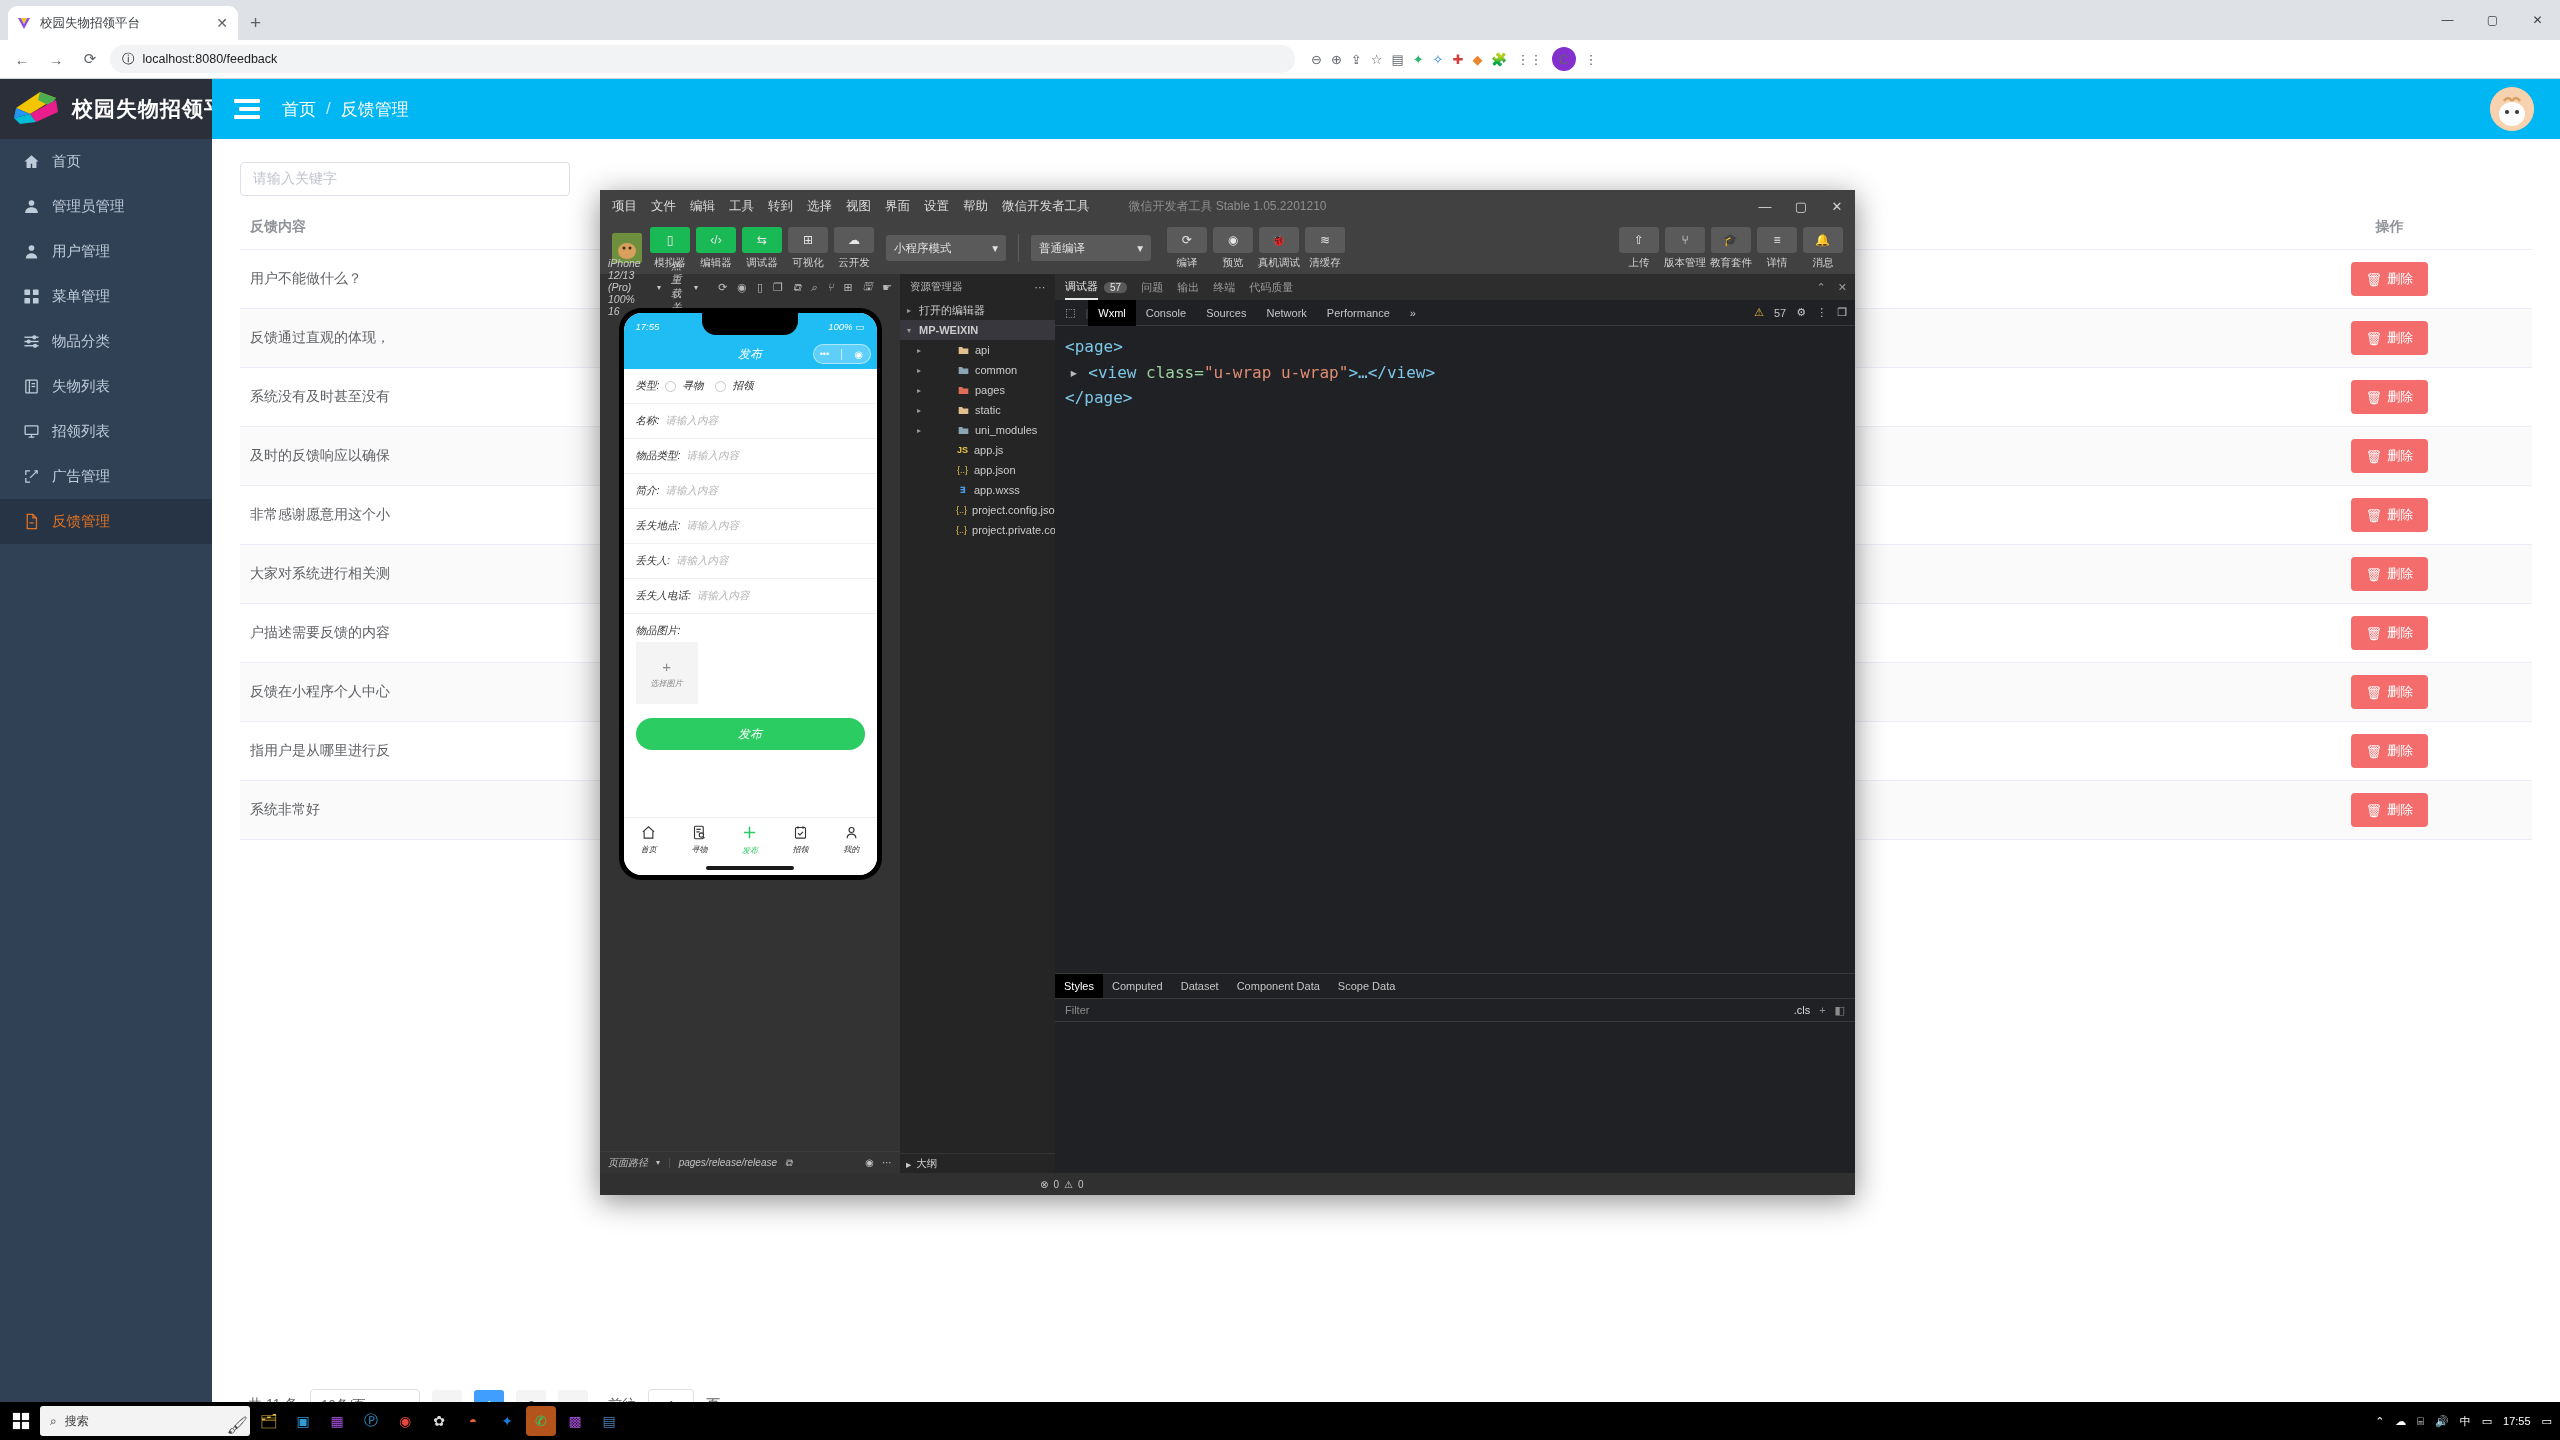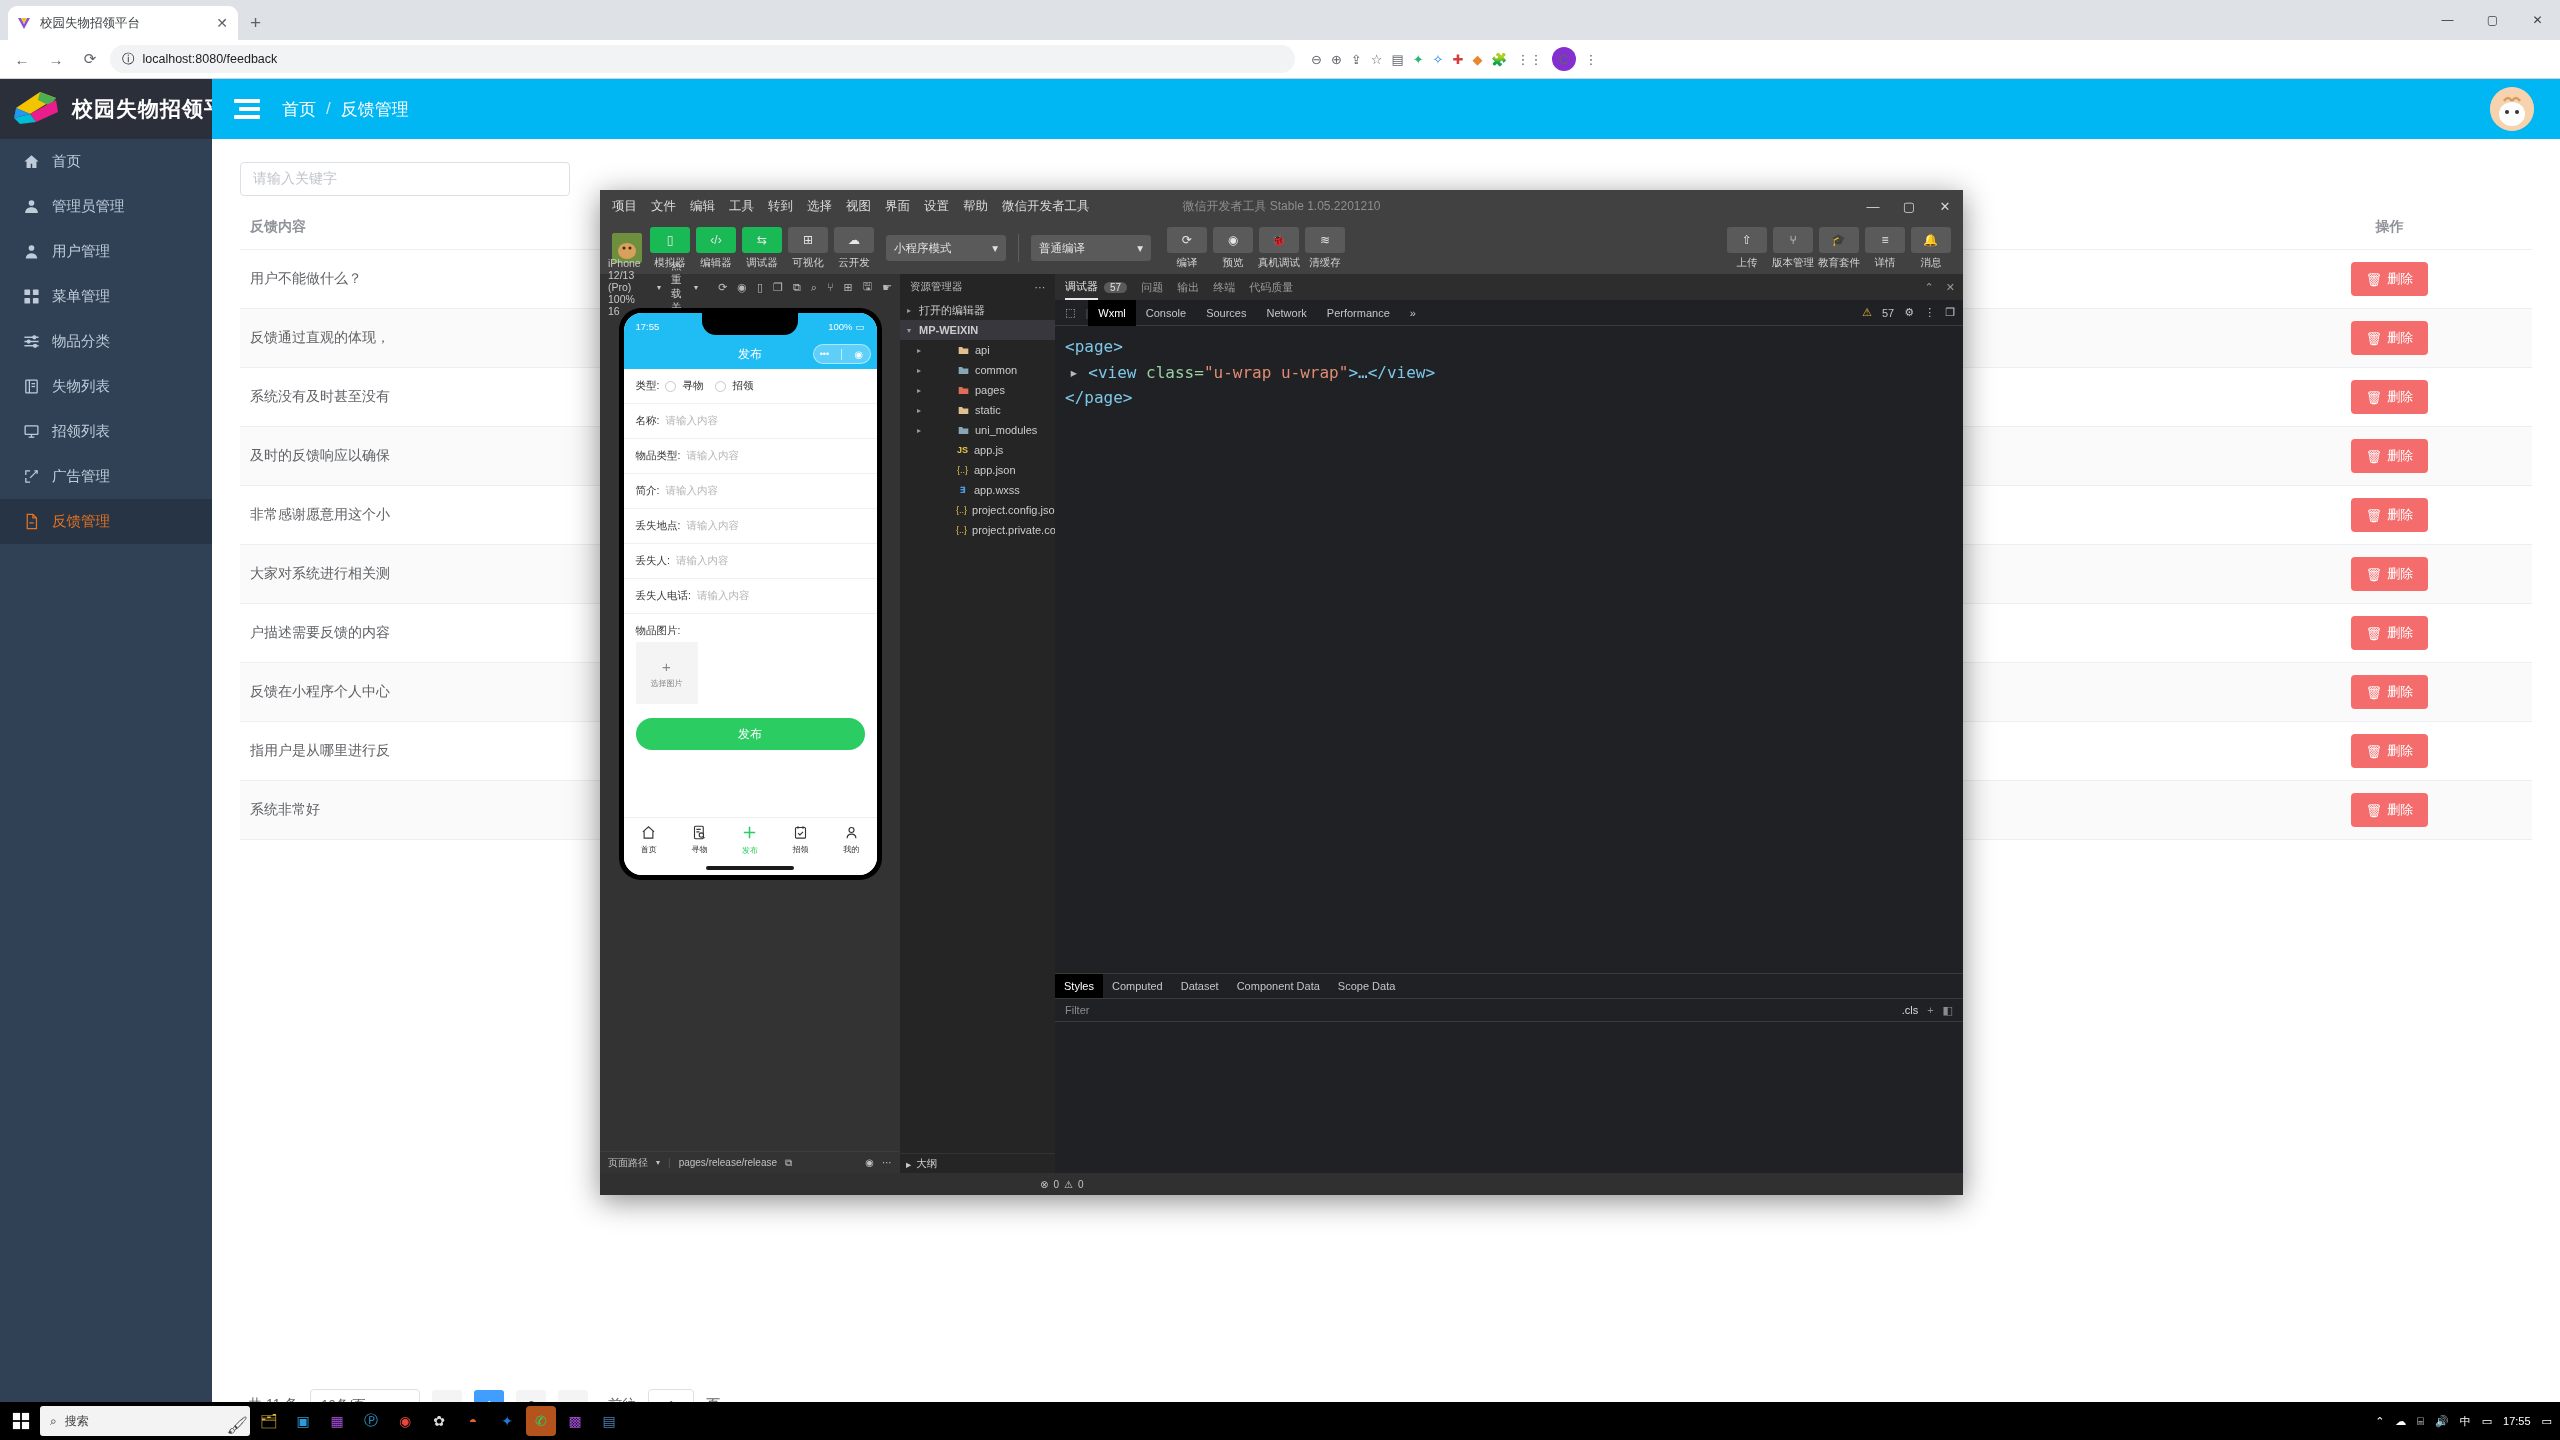--- a/index.html
+++ b/index.html
@@ -75,41 +75,41 @@
              padding: 8px 15px; font-size: 13px; display: inline-flex; align-items: center; gap: 5px; }
   .pager { height: 70px; display: flex; align-items: center; gap: 12px; font-size: 14px; color: #606266; padding-left: 8px; }
   .pgsize { width: 110px; height: 32px; border: 1px solid #dcdfe6; border-radius: 4px;
             display: flex; align-items: center; justify-content: space-between; padding: 0 10px; font-size: 13px; }
   .pgbtn { min-width: 30px; height: 30px; border-radius: 3px; background: #f4f4f5; color: #606266;
            display: flex; align-items: center; justify-content: center; font-size: 13px; }
   .pgbtn.on { background: #409eff; color: #fff; }
   .pgjump { width: 46px; height: 32px; border: 1px solid #dcdfe6; border-radius: 4px;
             display: flex; align-items: center; justify-content: center; font-size: 13px; }
   
-  #ide { position: absolute; left: 600px; top: 190px; width: 1363px; height: 1005px;
+  #ide { position: absolute; left: 600px; top: 190px; width: 1255px; height: 1005px;
          background: #414141; box-shadow: 0 6px 28px rgba(0,0,0,.45); display: flex; flex-direction: column;
          font-size: 12px; color: #cfcfcf; }
   .ide-menubar { height: 32px; display: flex; align-items: center; padding-left: 12px; gap: 14px; position: relative; }
   .ide-menubar .mi { font-size: 12.5px; color: #dcdcdc; }
   .ide-title { position: absolute; left: 50%; transform: translateX(-50%); color: #8e8e8e; font-size: 12px; white-space: nowrap; }
   .ide-wc { position: absolute; right: 0; top: 0; height: 32px; display: flex; }
   .ide-wc span { width: 36px; display: flex; align-items: center; justify-content: center; font-size: 13px; color: #d6d6d6; }
   .ide-toolbar { height: 52px; display: flex; align-items: center; padding: 0 12px; gap: 8px; }
   .tb-av { width: 30px; height: 30px; border-radius: 3px; background: #7a9a4e; overflow: hidden; }
   .tb-grp { display: flex; gap: 6px; }
   .tb-btn { width: 40px; display: flex; flex-direction: column; align-items: center; gap: 3px; }
   .tb-sq { width: 40px; height: 26px; border-radius: 3px; display: flex; align-items: center; justify-content: center;
            background: #5a5a5a; font-size: 12px; color: #e6e6e6; }
   .tb-sq.green { background: #19b955; }
   .tb-lb { font-size: 10.5px; color: #d2d2d2; white-space: nowrap; }
   .tb-sel { height: 26px; border-radius: 3px; background: #5a5a5a; display: flex; align-items: center;
             justify-content: space-between; padding: 0 8px; font-size: 11.5px; color: #e0e0e0; }
   .tb-div { width: 1px; height: 28px; background: #5e5e5e; margin: 0 4px; }
   .ide-body { flex: 1; display: flex; min-height: 0; }
-  .sim-col { width: 300px; background: #333; display: flex; flex-direction: column; }
+  .sim-col { width: 300px; background: #333; display: flex; flex-direction: column; font-style: italic; }
   .sim-bar { height: 26px; display: flex; align-items: center; gap: 10px; padding: 0 8px; font-size: 10.5px; color: #c8c8c8; }
   .sim-bar .ic { font-size: 11px; color: #b9b9b9; }
   .phone { margin: 8px auto 0; width: 263px; height: 572px; background: #000; border-radius: 22px;
            padding: 5px; position: relative; }
   .phone-screen { width: 100%; height: 100%; background: #fff; border-radius: 18px; overflow: hidden;
                   display: flex; flex-direction: column; position: relative; }
   .ph-status { height: 26px; background: #20bdf5; display: flex; align-items: center;
                justify-content: space-between; padding: 0 12px; color: #fff; font-size: 9.5px; }
   .ph-notch { position: absolute; top: 0; left: 50%; transform: translateX(-50%); width: 96px; height: 22px;
               background: #000; border-radius: 0 0 14px 14px; z-index: 5; }

